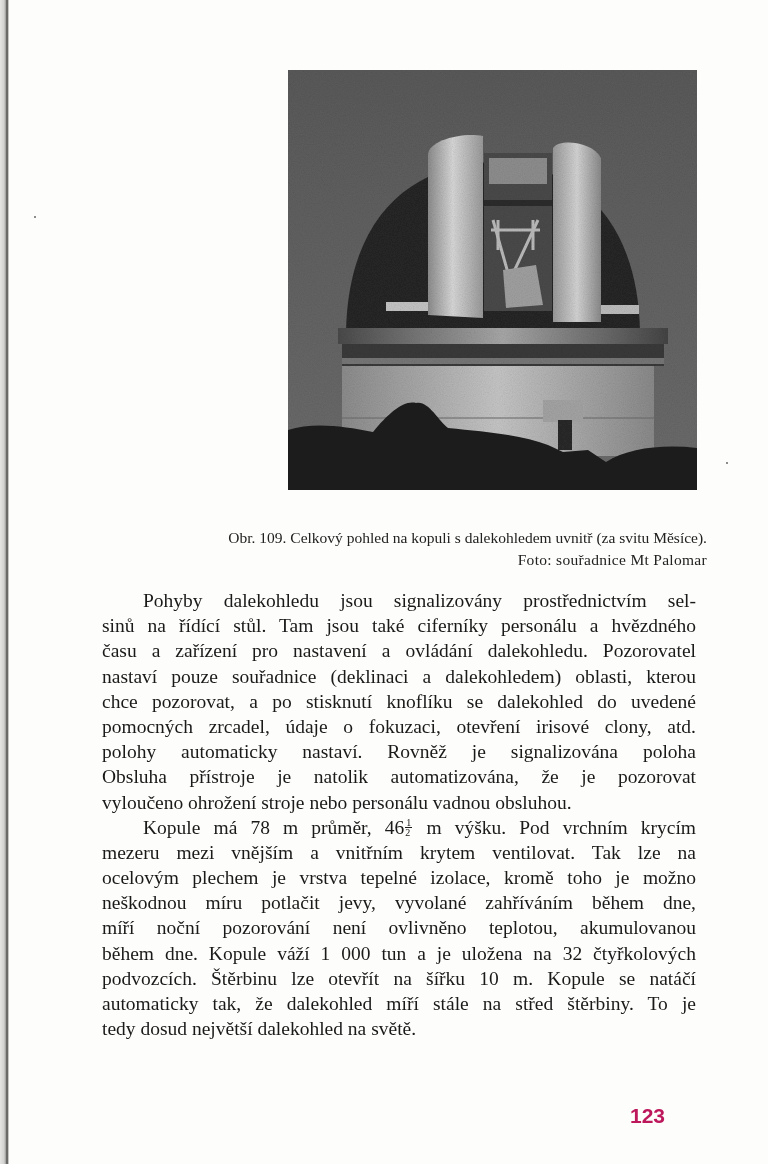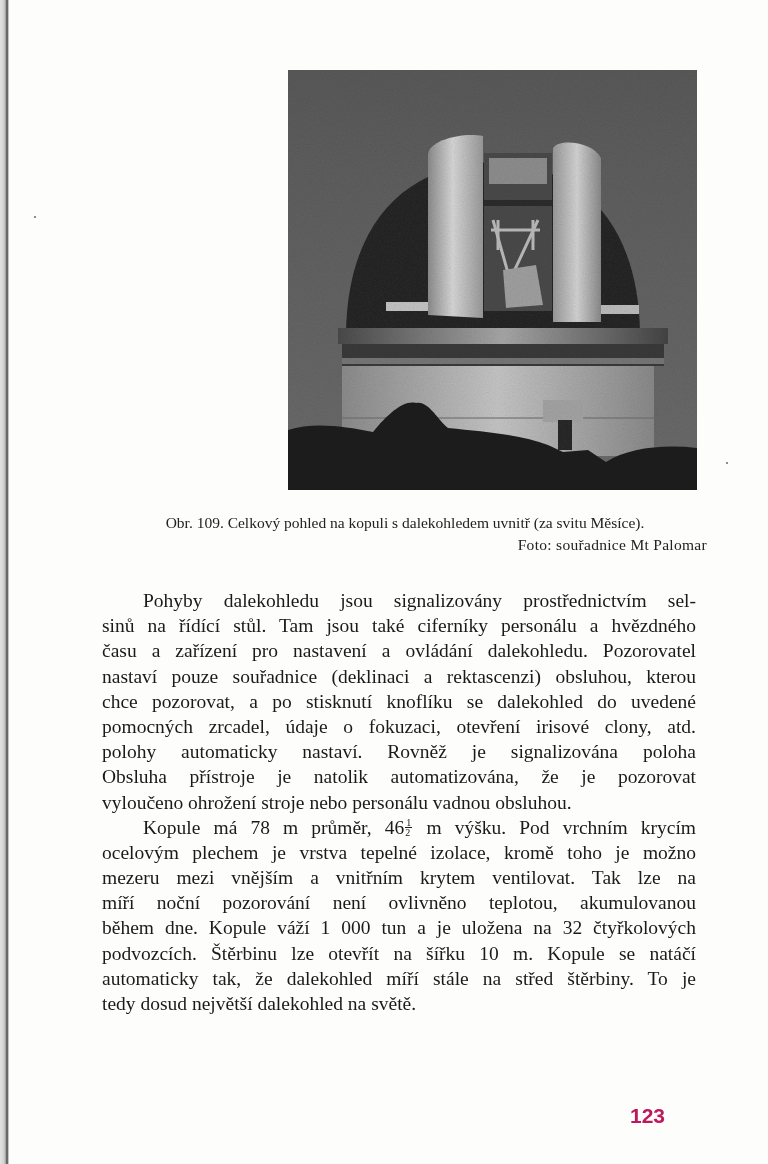--- a/index.html
+++ b/index.html
@@ -40,22 +40,23 @@
     .caption {
       position: absolute;
       left: 103px;
       top: 512px;
       width: 604px;
       font-size: 15.5px;
       line-height: 22px;
       color: #222;
     }
     .caption-line1 {
-      text-align: center;
+      text-align: right;
       white-space: nowrap;
+      margin-top: 15px;
     }
     .caption-line2 {
       text-align: right;
       white-space: nowrap;
       letter-spacing: 0.3px;
     }
     .body-text {
       position: absolute;
       left: 102px;
       top: 588px;
@@ -194,31 +195,32 @@
 <div class="caption">
   <div class="caption-line1">Obr. 109. Celkový pohled na kopuli s dalekohledem uvnitř (za svitu Měsíce).</div>
   <div class="caption-line2">Foto: souřadnice Mt Palomar</div>
 </div>
 
 <div class="body-text">
   <div>
     <span class="para-line indent">Pohyby dalekohledu jsou signalizovány prostřednictvím sel-</span>
     <span class="para-line">sinů na řídící stůl. Tam jsou také ciferníky personálu a hvězdného</span>
     <span class="para-line">času a zařízení pro nastavení a ovládání dalekohledu. Pozorovatel</span>
-    <span class="para-line">nastaví pouze souřadnice (deklinaci a rektascenzi) obsluhou, kterou</span>
+    <span class="para-line">nastaví pouze souřadnice (deklinaci a dalekohledem) oblasti, kterou</span>
     <span class="para-line">chce pozorovat, a po stisknutí knoflíku se dalekohled do uvedené</span>
     <span class="para-line">pomocných zrcadel, údaje o fokuzaci, otevření irisové clony, atd.</span>
     <span class="para-line">polohy automaticky nastaví. Rovněž je signalizována poloha</span>
     <span class="para-line">Obsluha přístroje je natolik automatizována, že je pozorovat</span>
     <span class="para-line last">vyloučeno ohrožení stroje nebo personálu vadnou obsluhou.</span>
   </div>
   <div>
     <span class="para-line indent"><span>Kopule má 78 m průměr, 46</span><span class="frac"><span class="num">1</span><span class="den">2</span></span><span> m výšku. Pod vrchním krycím</span></span>
+    <span class="para-line">mezeru mezi vnějším a vnitřním krytem ventilovat. Tak lze na</span>
     <span class="para-line">ocelovým plechem je vrstva tepelné izolace, kromě toho je možno</span>
-    <span class="para-line">mezeru mezi vnějším a vnitřním krytem ventilovat. Tak lze na</span>
+    <span class="para-line">neškodnou míru potlačit jevy, vyvolané zahříváním během dne,</span>
     <span class="para-line">míří noční pozorování není ovlivněno teplotou, akumulovanou</span>
     <span class="para-line">během dne. Kopule váží 1 000 tun a je uložena na 32 čtyřkolových</span>
     <span class="para-line">podvozcích. Štěrbinu lze otevřít na šířku 10 m. Kopule se natáčí</span>
     <span class="para-line">automaticky tak, že dalekohled míří stále na střed štěrbiny. To je</span>
     <span class="para-line last">tedy dosud největší dalekohled na světě.</span>
   </div>
 </div>
 
 <div class="page-number">123</div>
 

